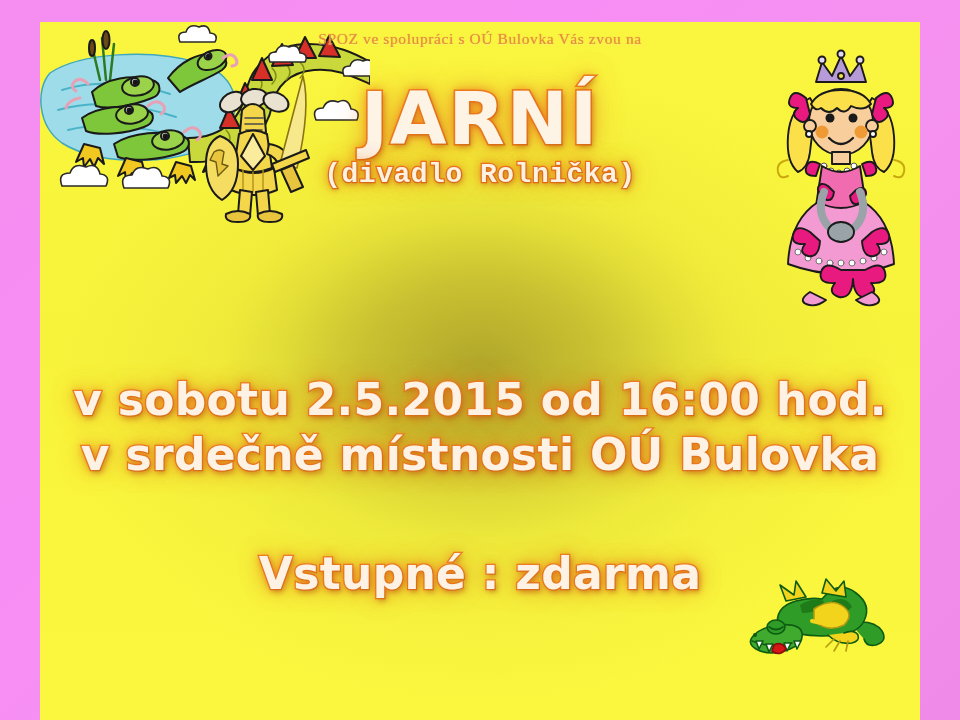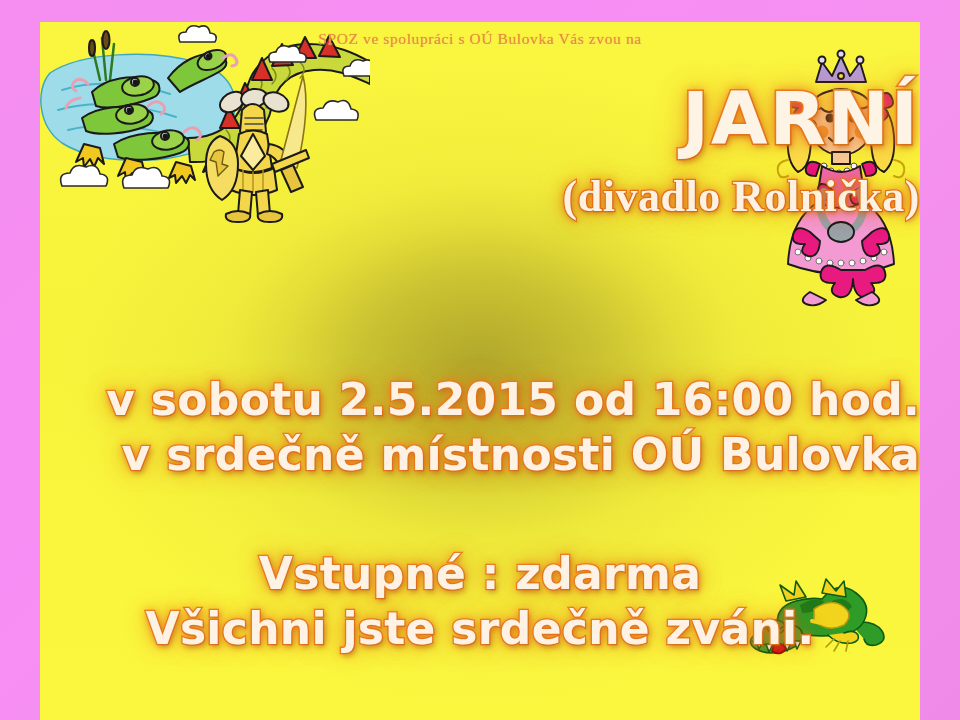--- a/index.html
+++ b/index.html
@@ -48,21 +48,21 @@
     color: #e8913c;
     text-shadow: 0 0 1px rgba(220,130,40,0.8), 0 1px 1px rgba(255,255,190,0.55);
     white-space: nowrap;
     z-index: 6;
   }
 
   .titleblock {
     position: absolute;
     left: 0; right: 0;
     top: 58px;
-    text-align: right;
+    text-align: center;
     z-index: 5;
   }
 
   .title-line {
     font-family: "DejaVu Sans", sans-serif;
     font-weight: bold;
     font-size: 73px;
     line-height: 1.06;
     letter-spacing: 2px;
     color: #fdf4e6;
@@ -70,24 +70,24 @@
     -webkit-text-stroke: 3.2px #ef8426;
     paint-order: stroke fill;
     text-shadow:
        0 0 10px rgba(236,120,30,0.95),
        0 0 22px rgba(236,120,30,0.55),
        0 0 34px rgba(236,120,30,0.30),
        2px 3px 5px rgba(120,60,0,0.38);
   }
 
   .subtitle-line {
-    margin-top: 14px;
-    font-family: Liberation Serif, serif;
+    margin-top: 2px;
+    font-family: Liberation Mono, monospace;
     font-weight: bold;
-    font-size: 44px;
+    font-size: 28px;
     letter-spacing: 0.5px;
     color: #fdf1e2;
     white-space: nowrap;
     -webkit-text-stroke: 2.4px #ee7d22;
     paint-order: stroke fill;
     text-shadow:
        0 0 9px rgba(235,110,25,0.95),
        0 0 18px rgba(235,110,25,0.6),
        0 0 28px rgba(220,95,20,0.35),
        1px 2px 4px rgba(110,50,0,0.4);
@@ -109,21 +109,20 @@
     letter-spacing: 0.3px;
     color: #fdf2e4;
     white-space: nowrap;
     -webkit-text-stroke: 2.6px #ef8528;
     paint-order: stroke fill;
     text-shadow:
        0 0 9px rgba(236,120,30,0.95),
        0 0 20px rgba(236,120,30,0.55),
        0 0 30px rgba(225,100,20,0.30),
        2px 3px 5px rgba(115,55,0,0.38);
-    text-align: right;
   }
 
   .closingblock {
     position: absolute;
     left: 0; right: 0;
     top: 524px;
     text-align: center;
     z-index: 5;
   }
 
@@ -391,17 +390,16 @@
       <div class="subtitle-line">(divadlo Rolnička)</div>
     </div>
 
     <div class="detailblock">
       <div class="detail-line">v sobotu 2.5.2015 od 16:00 hod.</div>
       <div class="detail-line">v srdečně místnosti OÚ Bulovka</div>
     </div>
 
     <div class="closingblock">
       <div class="closing-line">Vstupné : zdarma</div>
-      <div class="closing-line">Všichni jste srdečně zváni.</div>
     </div>
 
   </div>
 </div>
 
 </body></html>

